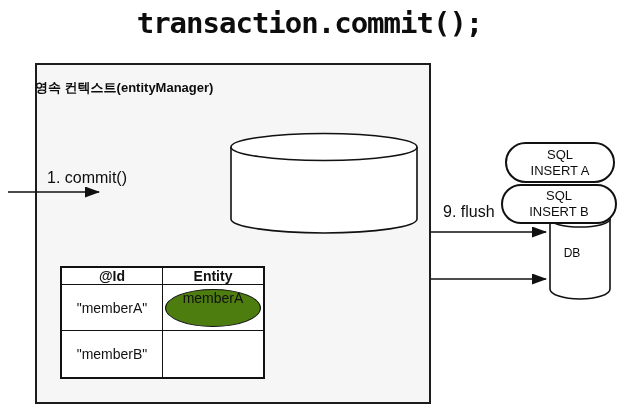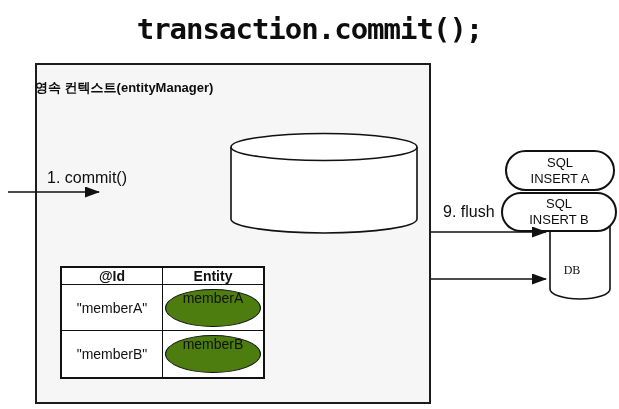--- a/index.html
+++ b/index.html
@@ -7,21 +7,21 @@
     position: relative;
     width: 619px;
     height: 409px;
     background: #ffffff;
     font-family: "Liberation Sans", sans-serif;
     color: #111111;
     overflow: hidden;
   }
   .code-title {
     position: absolute;
-    top: 12px;
+    top: 6px;
     left: 0;
     width: 100%;
     text-align: center;
     font-family: "DejaVu Sans Mono", monospace;
     font-weight: bold;
     font-size: 29px;
     letter-spacing: -1px;
     color: #0d0d0d;
     white-space: nowrap;
   }
@@ -119,35 +119,33 @@
     border: 2px solid #111111;
     border-radius: 21px;
     display: flex;
     flex-direction: column;
     align-items: center;
     justify-content: center;
     line-height: 1.2;
     font-size: 13px;
     color: #0d0d0d;
     text-align: center;
-    margin-top: 8px;
   }
   .pill-a { left: 505px; top: 142px; width: 106px; height: 37px; z-index: 4; }
   .pill-b { left: 501px; top: 184px; width: 112px; height: 36px; z-index: 4; }
   .db-cyl { position: absolute; left: 549px; top: 210px; z-index: 2; }
   .db-label {
     position: absolute;
     left: 549px;
-    top: 263px;
+    top: 246px;
     width: 46px;
     text-align: center;
     font-size: 12px;
     color: #0d0d0d;
     z-index: 3;
-    font-family: Liberation Serif, serif;
   }
   .arrow-overlay {
     position: absolute;
     left: 0; top: 0;
     width: 619px; height: 409px;
     z-index: 6;
     pointer-events: none;
   }
   .storage-cyl { position: absolute; left: 230px; top: 132px; z-index: 2; }
 </style>
@@ -173,25 +171,20 @@
     <div class="cell header last-col">Entity</div>
 
     <div class="cell">"memberA"</div>
     <div class="cell last-col">
       <div class="entity-oval">
         <span>memberA</span>
       </div>
     </div>
 
     <div class="cell last-row">"memberB"</div>
-    <div class="cell last-col last-row">
-      <div class="entity-oval">
-        <span>memberB</span>
-      </div>
-    </div>
   </div>
 
   <svg class="db-cyl" width="62" height="92" viewBox="0 0 62 92">
     <path d="M1 9 L1 79 A30 10 0 0 0 61 79 L61 9" fill="#ffffff" stroke="#111111" stroke-width="1.6"></path>
     <ellipse cx="31" cy="9" rx="30" ry="8" fill="#ffffff" stroke="#111111" stroke-width="1.6"></ellipse>
   </svg>
   <div class="db-label">DB</div>
 
   <div class="sql-pill pill-a">
     <span>SQL</span>

